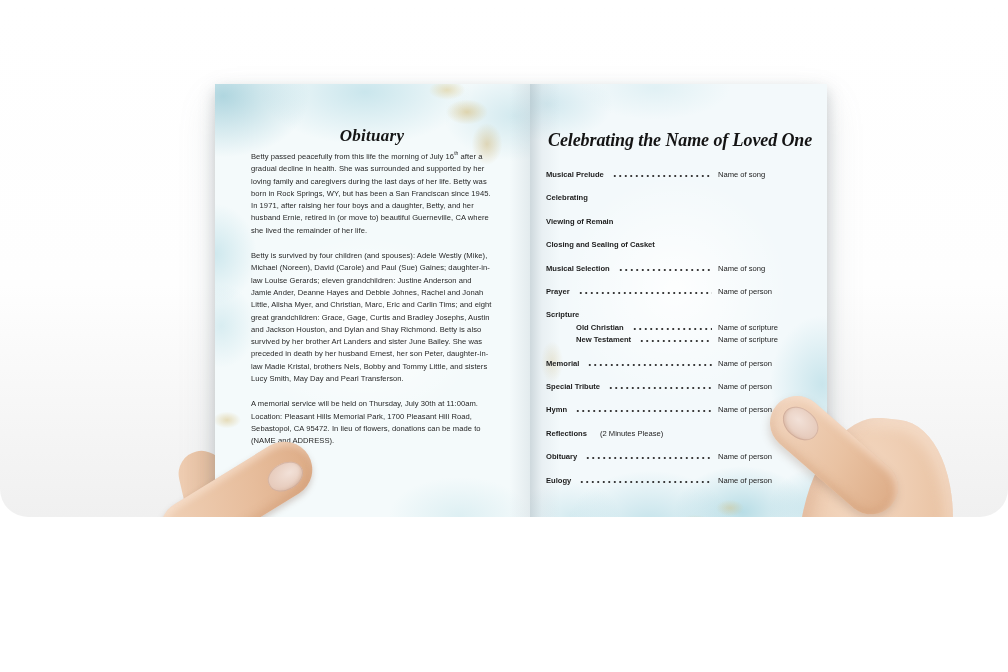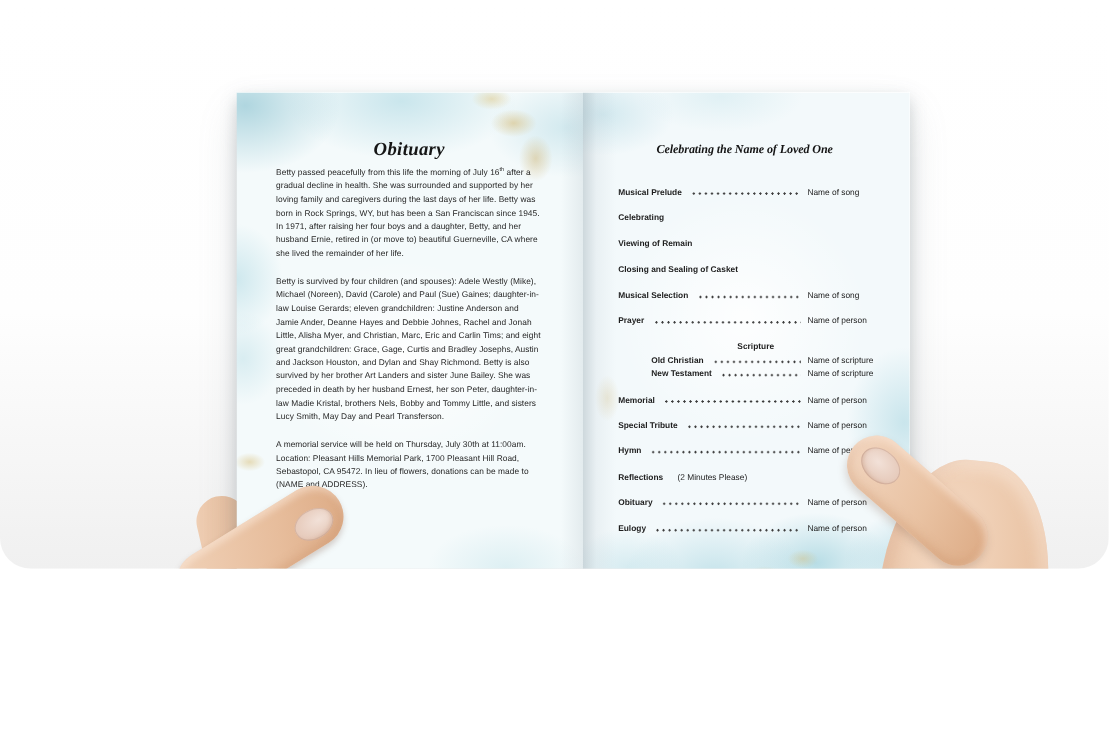--- a/index.html
+++ b/index.html
@@ -64,25 +64,25 @@
   .obit-body{
     position:absolute;top:67px;left:36px;width:242px;
     font-size:7.6px;line-height:12.3px;color:#272727;letter-spacing:.05px;
   }
   .obit-body p{margin:0 0 13px 0;}
   .obit-body sup{font-size:5px;line-height:0;}
   
   .celeb-title{
     position:absolute;top:46px;left:18px;width:258px;margin:0;text-align:center;
     font-family:"Liberation Serif",serif;font-style:italic;font-weight:bold;
-    font-size:11px;color:#141414;letter-spacing:-.1px;white-space:nowrap;
-  }
-  .program{position:absolute;top:86px;left:32px;width:250px;}
+    font-size:18px;color:#141414;letter-spacing:-.1px;white-space:nowrap;
+  }
+  .program{position:absolute;top:86px;left:16px;width:250px;}
   .prow{display:flex;align-items:flex-end;margin-bottom:13px;line-height:10.4px;font-size:7.6px;color:#1d1d1d;}
-  .prow.small{margin-bottom:2px;justify-content:center;}
+  .prow.small{margin-bottom:2px;}
   .prow.indent{padding-left:30px;}
   .prow .plabel{font-weight:bold;white-space:nowrap;}
   .prow .psuffix{font-weight:normal;white-space:nowrap;margin-left:13px;}
   .prow .dots{
     flex:1;height:8px;margin:0 6px 1px 8px;
     background-image:radial-gradient(circle,#3a3a3a 0.9px,transparent 1.15px);
     background-size:5.5px 4px;background-repeat:repeat-x;background-position:left 65%;
   }
   .prow .pvalue{width:78px;white-space:nowrap;font-weight:normal;color:#222;}
   

